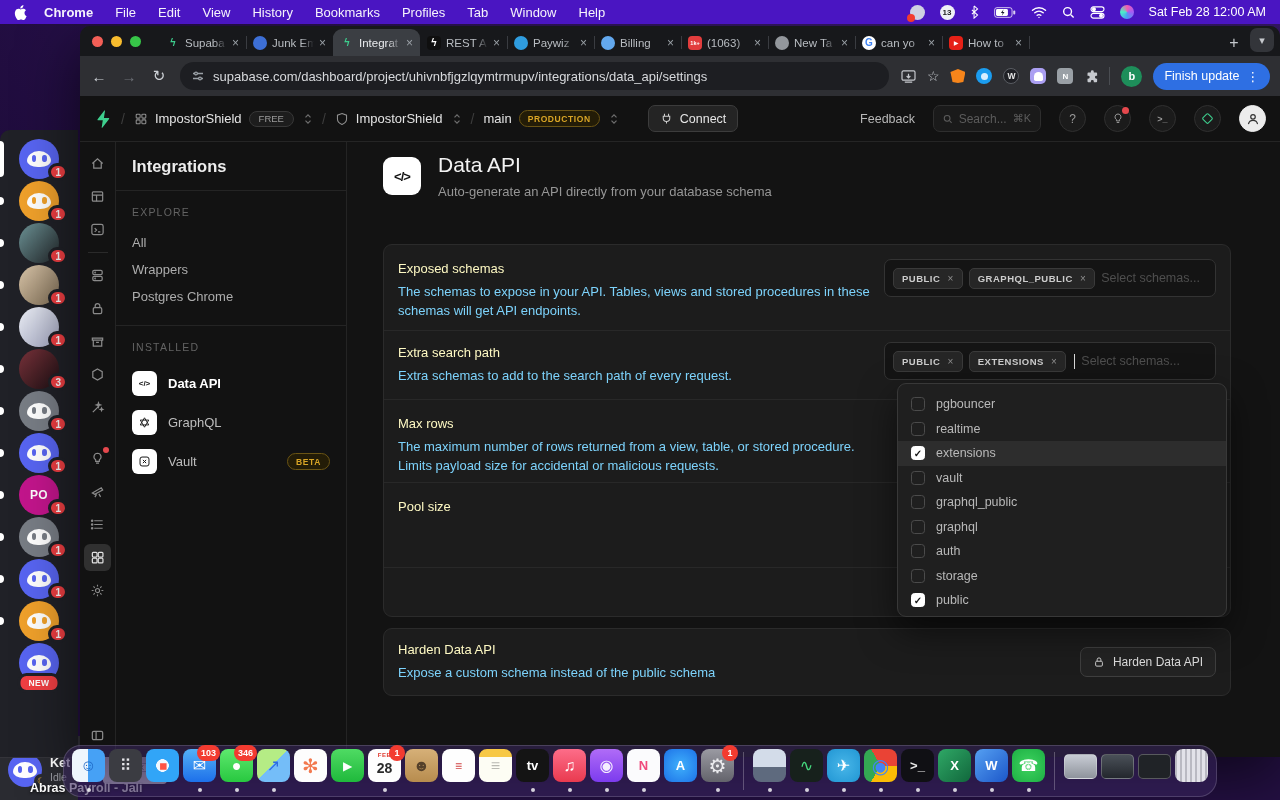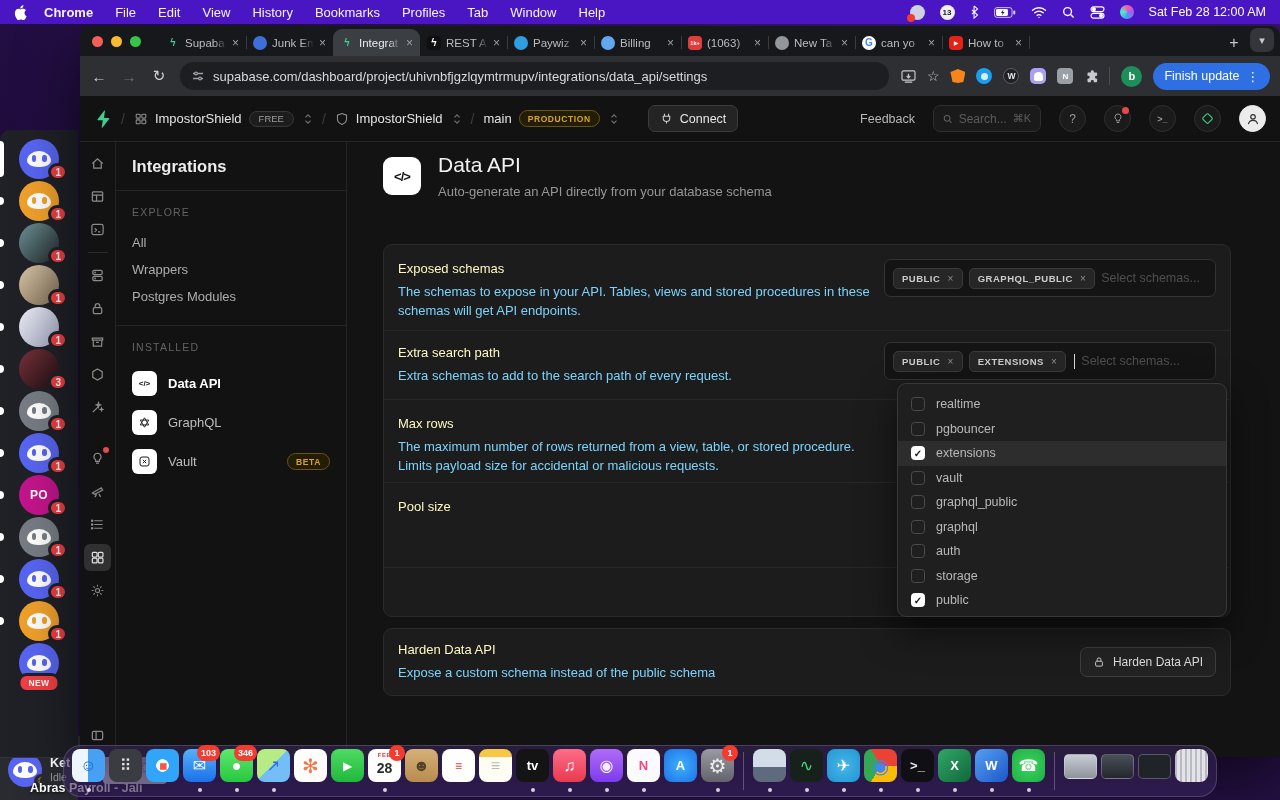--- a/index.html
+++ b/index.html
@@ -754,21 +754,21 @@
           <div class="side-title">Integrations</div>
           <div class="side-div"></div>
           <div class="side-section">
             <div class="side-label">EXPLORE</div>
             <div>
 
                 <div class="side-item">All</div>
 
                 <div class="side-item">Wrappers</div>
 
-                <div class="side-item">Postgres Modules</div>
+                <div class="side-item">Postgres Chrome</div>
               </div>
           </div>
           <div class="side-div"></div>
           <div class="side-section">
             <div class="side-label">INSTALLED</div>
             <div class="inst-item active">
               <span class="inst-icon">&lt;/&gt;</span>
               <span class="inst-label">Data API</span>
             </div>
             <div class="inst-item">
@@ -863,26 +863,26 @@
                   <div class="row-title">Pool size</div>
                 </div>
               </div>
               <div class="srow"></div>
             </div>
 
             <div class="dropdown">
 
                 <div class="opt">
                   <span class="cb">✓</span>
-                  <span>realtime</span>
+                  <span>pgbouncer</span>
                 </div>
 
                 <div class="opt">
                   <span class="cb">✓</span>
-                  <span>pgbouncer</span>
+                  <span>realtime</span>
                 </div>
 
                 <div class="opt checked highlight">
                   <span class="cb">✓</span>
                   <span>extensions</span>
                 </div>
 
                 <div class="opt">
                   <span class="cb">✓</span>
                   <span>vault</span>

